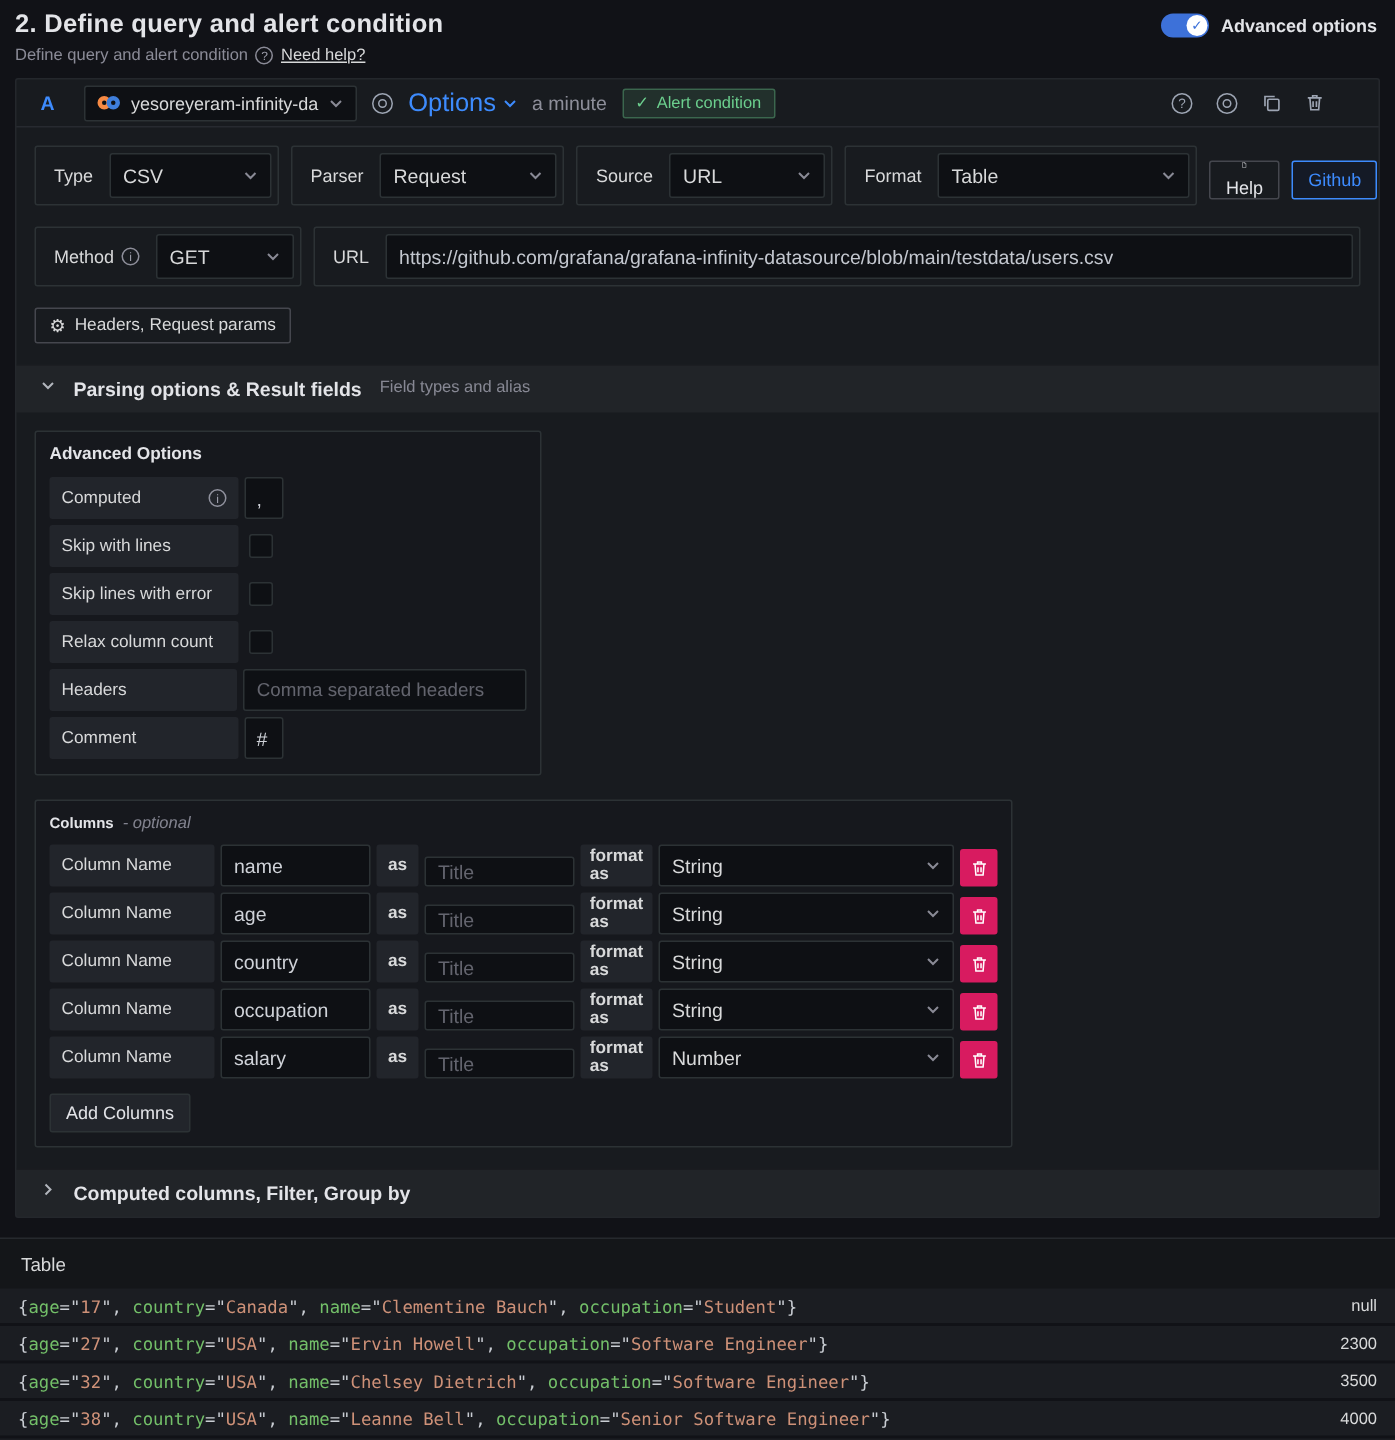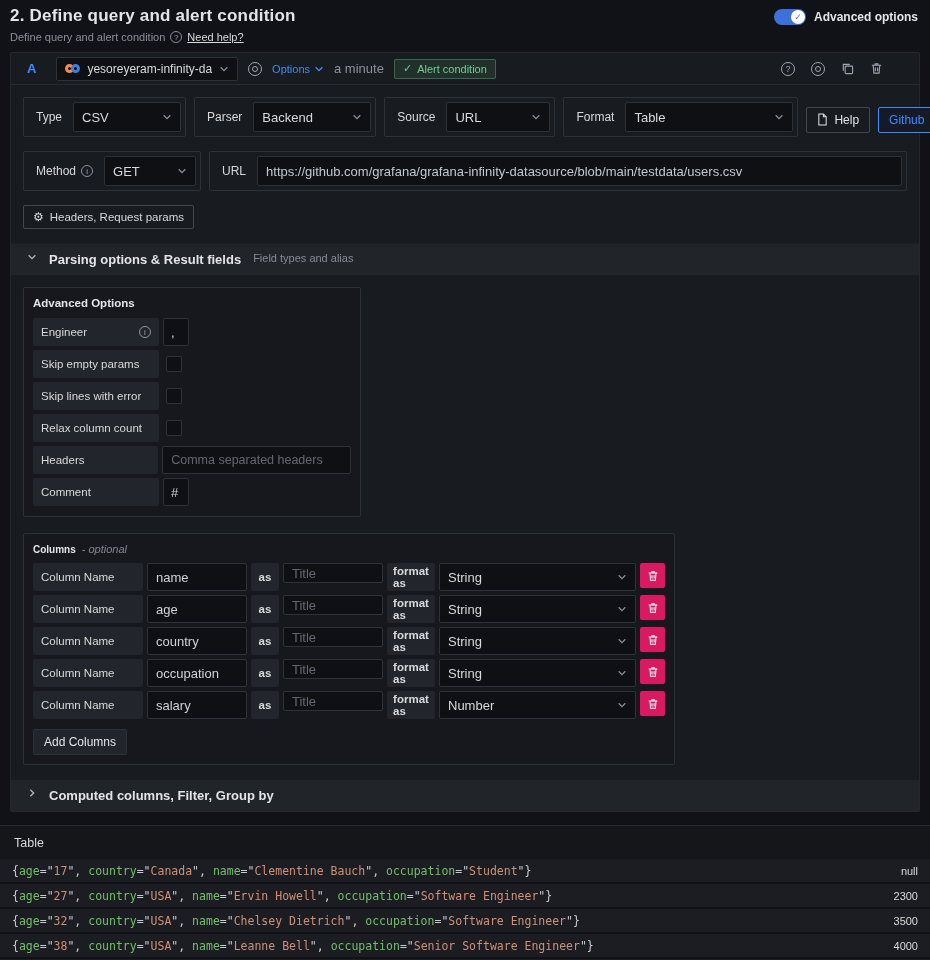--- a/index.html
+++ b/index.html
@@ -25,21 +25,21 @@
   .q-header { height:32px; display:flex; align-items:center; gap:10px; padding:0 10px 0 8px;
     border-bottom:1px solid rgba(204,204,220,.09); }
   .refid { color:#3d8bfd; font-weight:700; font-size:13px; margin:0 10px 0 8px; }
   .ds-picker { display:flex; align-items:center; gap:7px; height:24px; padding:0 8px;
     background:#0e1014; border:1px solid #2c3235; border-radius:2px; cursor:pointer; }
   .ds-picker .ds-text { font-size:12px; color:#d8d9da; }
   .inf { display:flex; align-items:center; }
   .inf i { width:9px; height:9px; border:3px solid #f78a44; border-radius:50%; }
   .inf i + i { border-color:#3f7edb; margin-left:-3px; }
   .chev { color:rgba(204,204,220,.65); }
-  .blue-link { color:#3d8bfd; font-size:11px; display:flex; align-items:center; gap:4px; cursor:pointer; }
+  .blue-link { color:#3d8bfd; font-size:17px; display:flex; align-items:center; gap:4px; cursor:pointer; }
   .interval { color:rgba(204,204,220,.65); font-size:13px; }
   .badge { display:flex; align-items:center; gap:5px; height:20px; padding:0 8px; border-radius:2px;
     color:#6ccf8e; background:rgba(108,207,142,.12); border:1px solid rgba(108,207,142,.35); font-size:11px; font-weight:500; }
   .spacer { flex:1; }
   .hdr-icons { display:flex; align-items:center; gap:16px; color:#9da5b3; }
   .hdr-icons > span { cursor:pointer; display:inline-flex; }
   .circle-ic { width:14px; height:14px; border:1px solid #9da5b3; border-radius:50%;
     font-size:9px; align-items:center; justify-content:center; display:inline-flex; }
   .record-ic { width:14px; height:14px; border:1px solid #9da5b3; border-radius:50%;
     display:inline-flex; align-items:center; justify-content:center; }
@@ -56,21 +56,21 @@
   .inp { height:30px; background:#0e1014; border:1px solid #2c3235; border-radius:2px; padding:0 8px;
     font-size:13px; color:#cfd2d8; font-family:"Liberation Sans","DejaVu Sans",sans-serif; }
   .inp::placeholder { color:rgba(204,204,220,.45); }
 
   .w-type { width:108px; } .w-parser { width:118px; } .w-source { width:104px; } .w-format { width:168px; }
   .grow { flex:1; }
   .w-method { width:92px; } .url-inp { flex:1; color:#c3c7cf; }
   .right-btns { margin-left:auto; display:flex; gap:8px; align-items:center; padding-top:5px; }
   .btn { display:inline-flex; align-items:center; gap:6px; height:26px; padding:0 10px; border-radius:2px;
     font-size:12px; font-weight:500; cursor:pointer; background:transparent; }
-  .btn-secondary { border:1px solid rgba(204,204,220,.25); color:#e3e4e8; }
+  .btn-secondary { border:1px solid rgba(204,204,220,.25); color:#e3e4e8;flex-direction:column; }
   .btn-outline-blue { border:1px solid #3d8bfd; color:#3d8bfd; background:#141a26; }
 
   .row2 { margin-top:14px; }
   .hdr-params-btn { margin-top:14px; display:inline-flex; align-items:center; gap:6px; height:24px; padding:0 9px;
     border:1px solid rgba(204,204,220,.25); border-radius:2px; background:transparent; color:#d8d9da;
     font-size:11.5px; cursor:pointer; }
   .gear { font-size:12px; line-height:1; }
 
   .section-bar { display:flex; align-items:flex-start; gap:12px; padding:8px 14px 8px 16px;
     background:rgba(255,255,255,.045); cursor:pointer; border-top:1px solid rgba(0,0,0,.15); }
@@ -88,21 +88,21 @@
   .mini-inp { width:26px; padding:0 7px; height:28px; }
   .headers-inp { width:190px; height:28px; font-size:12.5px; }
   .checkbox { appearance:none; width:16px; height:16px; background:#0e1014; border:1px solid #2c3235;
     border-radius:2px; margin-left:3px; cursor:pointer; }
 
   
   .cols-box { width:652px; border:1px solid #2c3235; border-radius:2px; padding:9px; margin-top:16px; background:#16181d; }
   .cols-head { display:flex; align-items:baseline; gap:6px; margin-bottom:8px; }
   .cols-title { font-size:10px; font-weight:700; color:#e3e4e8; }
   .cols-opt { font-size:11px; font-style:italic; color:rgba(204,204,220,.6); }
-  .c-row { display:flex; align-items:flex-start; gap:4px; margin-bottom:4px; }
+  .c-row { display:flex; align-items:flex-end; gap:4px; margin-bottom:4px; }
   .c-name-label { width:110px; }
   .c-name-inp { width:100px; height:28px; }
   .c-as { width:28px; justify-content:center; font-weight:700; }
   .c-title-inp { width:100px; height:20px; }
   .c-format-label { width:48px; justify-content:center; font-weight:700; }
   .c-select { flex:1; height:28px; }
   .del-btn { width:25px; height:25px; border:none; border-radius:2px; background:#d81b60; color:#fff;
     display:flex; align-items:center; justify-content:center; cursor:pointer; }
   .add-cols-btn { margin-top:6px; display:inline-flex; align-items:center; height:26px; padding:0 10px;
     background:#22252b; border:1px solid #2c3235; border-radius:2px; color:#e3e4e8; font-size:12px;
@@ -204,21 +204,21 @@
         <div class="select w-type">
           <span>CSV</span>
           <svg class="chev" width="10" height="10" viewBox="0 0 12 12">
               <path d="M2 4l4 4 4-4" stroke="currentColor" stroke-width="1.6" fill="none"></path>
             </svg>
         </div>
       </div>
       <div class="fgroup">
         <span class="flabel">Parser</span>
         <div class="select w-parser">
-          <span>Backend</span>
+          <span>Request</span>
           <svg class="chev" width="10" height="10" viewBox="0 0 12 12">
               <path d="M2 4l4 4 4-4" stroke="currentColor" stroke-width="1.6" fill="none"></path>
             </svg>
         </div>
       </div>
       <div class="fgroup">
         <span class="flabel">Source</span>
         <div class="select w-source">
           <span>URL</span>
           <svg class="chev" width="10" height="10" viewBox="0 0 12 12">
@@ -281,29 +281,29 @@
     <span class="section-title">Parsing options &amp; Result fields</span>
     <span class="section-sub">Field types and alias</span>
   </div>
 
   <div class="q-body">
     <div class="adv-box">
       <div class="adv-title">Advanced Options</div>
 
       <div class="a-row">
         <span class="chip a-label">
-          <span>Engineer</span>
+          <span>Computed</span>
           <span class="q-circle">i</span>
         </span>
         <input class="inp mini-inp" value="," style="">
       </div>
 
       <div class="a-row">
         <span class="chip a-label">
-            <span>Skip empty params</span>
+            <span>Skip with lines</span>
           </span>
         <input type="checkbox" class="checkbox" style="">
       </div>
 
       <div class="a-row">
         <span class="chip a-label">
             <span>Skip lines with error</span>
           </span>
         <input type="checkbox" class="checkbox" style="">
       </div>

